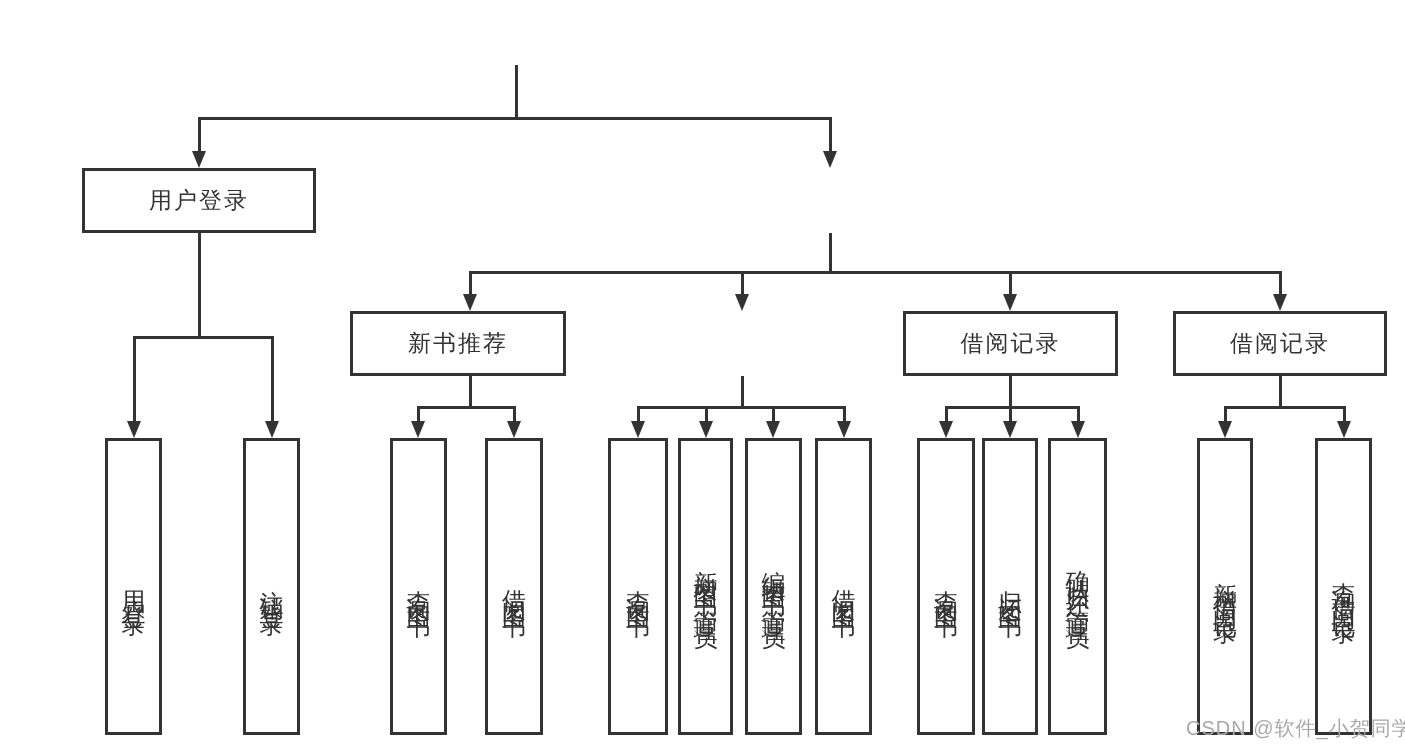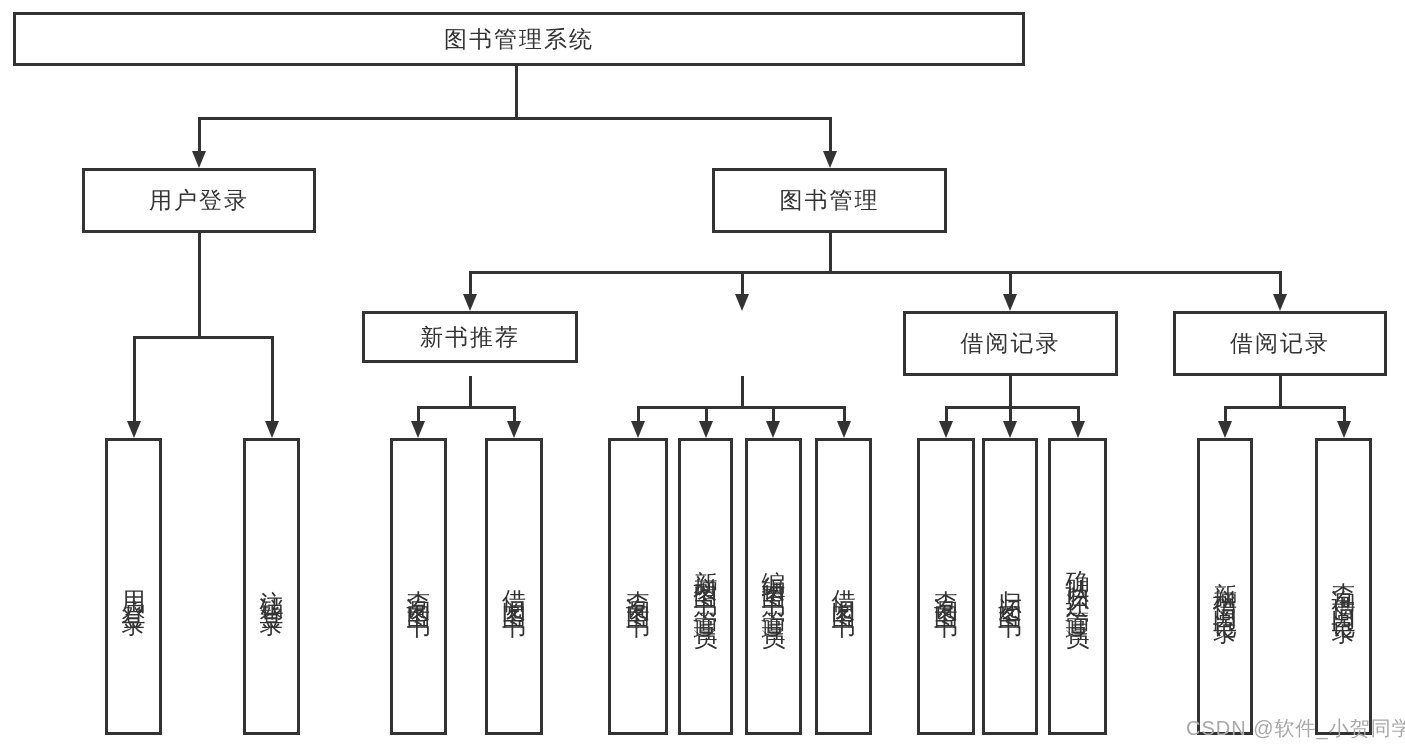--- a/index.html
+++ b/index.html
@@ -80,24 +80,22 @@
     <div class="line" style="left: 828.5px; top: 233px; width: 3px; height: 39px;"></div>
     <div class="line" style="left: 468.5px; top: 270.5px; width: 813px; height: 3px;"></div>
     <div class="line" style="left: 468.5px; top: 376px; width: 3px; height: 31px;"></div>
     <div class="line" style="left: 416.5px; top: 405.5px; width: 99px; height: 3px;"></div>
     <div class="line" style="left: 740.5px; top: 376px; width: 3px; height: 31px;"></div>
     <div class="line" style="left: 636.5px; top: 405.5px; width: 209px; height: 3px;"></div>
     <div class="line" style="left: 1008.5px; top: 376px; width: 3px; height: 31px;"></div>
     <div class="line" style="left: 944.5px; top: 405.5px; width: 135px; height: 3px;"></div>
     <div class="line" style="left: 1278.5px; top: 376px; width: 3px; height: 31px;"></div>
     <div class="line" style="left: 1223.5px; top: 405.5px; width: 122px; height: 3px;"></div>
-    <div class="node h" style="left: 13px; top: 12px; width: 1012px; height: 54px;">图书管理系统</div>
     <div class="node h" style="left: 82px; top: 168px; width: 234px; height: 65px;">用户登录</div>
-    <div class="node h" style="left: 712px; top: 168px; width: 235px; height: 65px;">图书管理</div>
-    <div class="node h" style="left: 362px; top: 311px; width: 216px; height: 52px;">新书推荐</div>
+    <div class="node h" style="left: 350px; top: 311px; width: 216px; height: 65px;">新书推荐</div>
     <div class="node h" style="left: 903px; top: 311px; width: 215px; height: 65px;">借阅记录</div>
     <div class="node h" style="left: 1173px; top: 311px; width: 214px; height: 65px;">借阅记录</div>
     <div class="node v" style="left: 105px; top: 438px; width: 57px; height: 297px;">用户登录</div>
     <div class="node v" style="left: 243px; top: 438px; width: 57px; height: 297px;">注销登录</div>
     <div class="node v" style="left: 390px; top: 438px; width: 57px; height: 297px;">查询图书</div>
     <div class="node v" style="left: 485px; top: 438px; width: 58px; height: 297px;">借阅图书</div>
     <div class="node v" style="left: 608px; top: 438px; width: 60px; height: 297px;">查询图书</div>
     <div class="node v" style="left: 678px; top: 438px; width: 55px; height: 297px;">新增图书（管理员）</div>
     <div class="node v" style="left: 745px; top: 438px; width: 57px; height: 297px;">编辑图书（管理员）</div>
     <div class="node v" style="left: 815px; top: 438px; width: 57px; height: 297px;">借阅图书</div>

